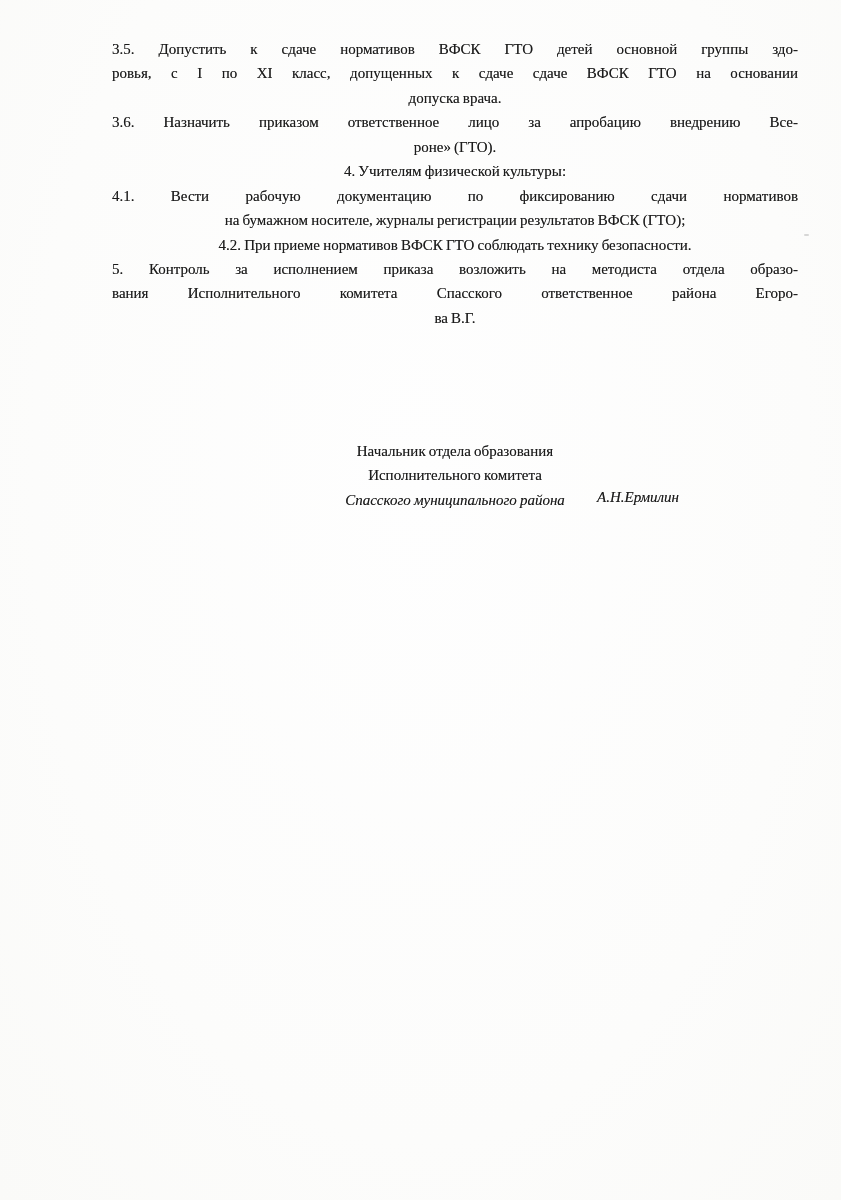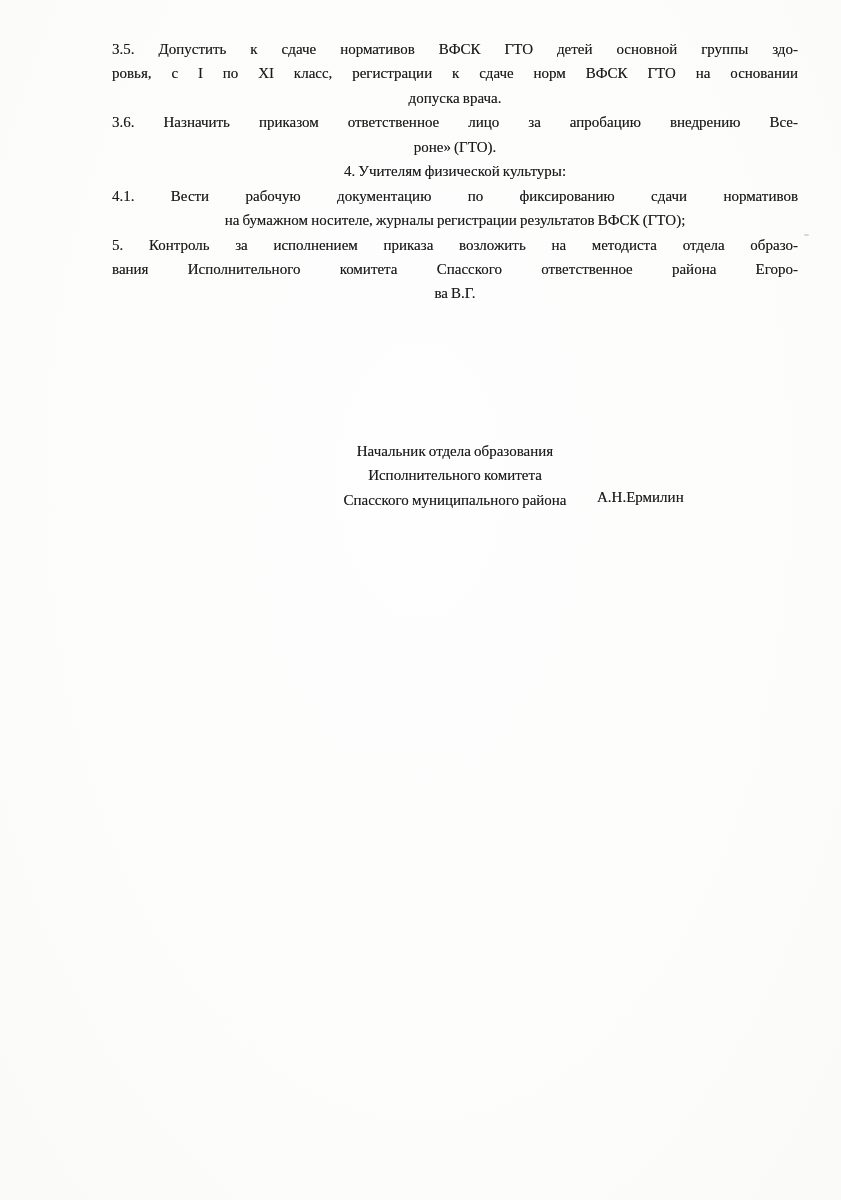--- a/index.html
+++ b/index.html
@@ -27,40 +27,41 @@
   .ln {
     font-size: 15px;
     line-height: 24.45px;
     height: 24.45px;
     word-spacing: -0.6px;
     white-space: normal;
     text-shadow: 0 0 0.5px rgba(25,25,25,0.55);
   }
   .j { text-align: justify; text-align-last: justify; }
   .l { text-align: center; }
-  .sig-row { position: relative; }
+  .sig-row { position: relative; font-style: italic; }
   .sig-name { position: absolute; left: 485px; top: -3px; }
   .speck { position: absolute; background: #9a9a9a; }
   .s1 { left: 431px; top: 171px; width: 4px; height: 4px; border-radius: 50%; opacity: 0.4; }
   .s2 { left: 804px; top: 234px; width: 5px; height: 2px; border-radius: 1px; opacity: 0.38; }
 </style>
 </head>
 <body>
 
 <div class="page">
 
   <div class="body-block">
     <div class="ln j">3.5. Допустить к сдаче нормативов ВФСК ГТО детей основной группы здо-</div>
-    <div class="ln j">ровья, с I по XI класс, регистрации к сдаче норм ВФСК ГТО на основании</div>
+    <div class="ln j">ровья, с I по XI класс, допущенных к сдаче сдаче ВФСК ГТО на основании</div>
     <div class="ln l">допуска врача.</div>
     <div class="ln j">3.6. Назначить приказом ответственное лицо за апробацию внедрению Все-</div>
     <div class="ln l">роне» (ГТО).</div>
     <div class="ln l">4. Учителям физической культуры:</div>
     <div class="ln j">4.1. Вести рабочую документацию по фиксированию сдачи нормативов</div>
     <div class="ln l">на бумажном носителе, журналы регистрации результатов ВФСК (ГТО);</div>
+    <div class="ln l">4.2. При приеме нормативов ВФСК ГТО соблюдать технику безопасности.</div>
     <div class="ln j">5. Контроль за исполнением приказа возложить на методиста отдела образо-</div>
     <div class="ln j">вания Исполнительного комитета Спасского ответственное района  Егоро-</div>
     <div class="ln l">ва В.Г.</div>
   </div>
 
   <div class="sig-block">
     <div class="ln l">Начальник отдела образования</div>
     <div class="ln l">Исполнительного комитета</div>
     <div class="ln l sig-row">
       <span>Спасского муниципального района</span>

